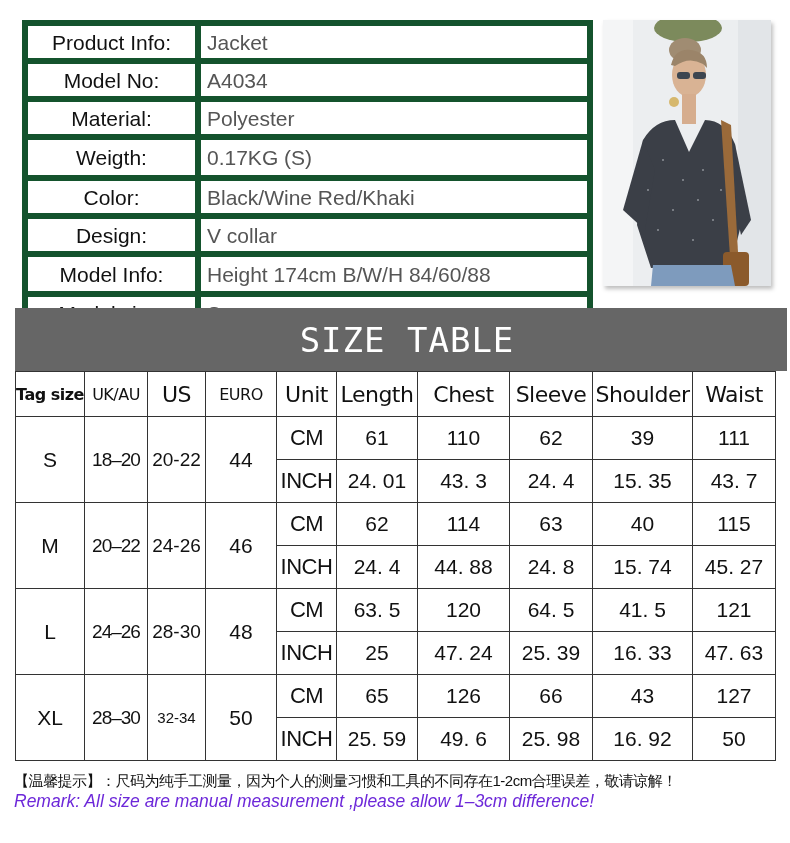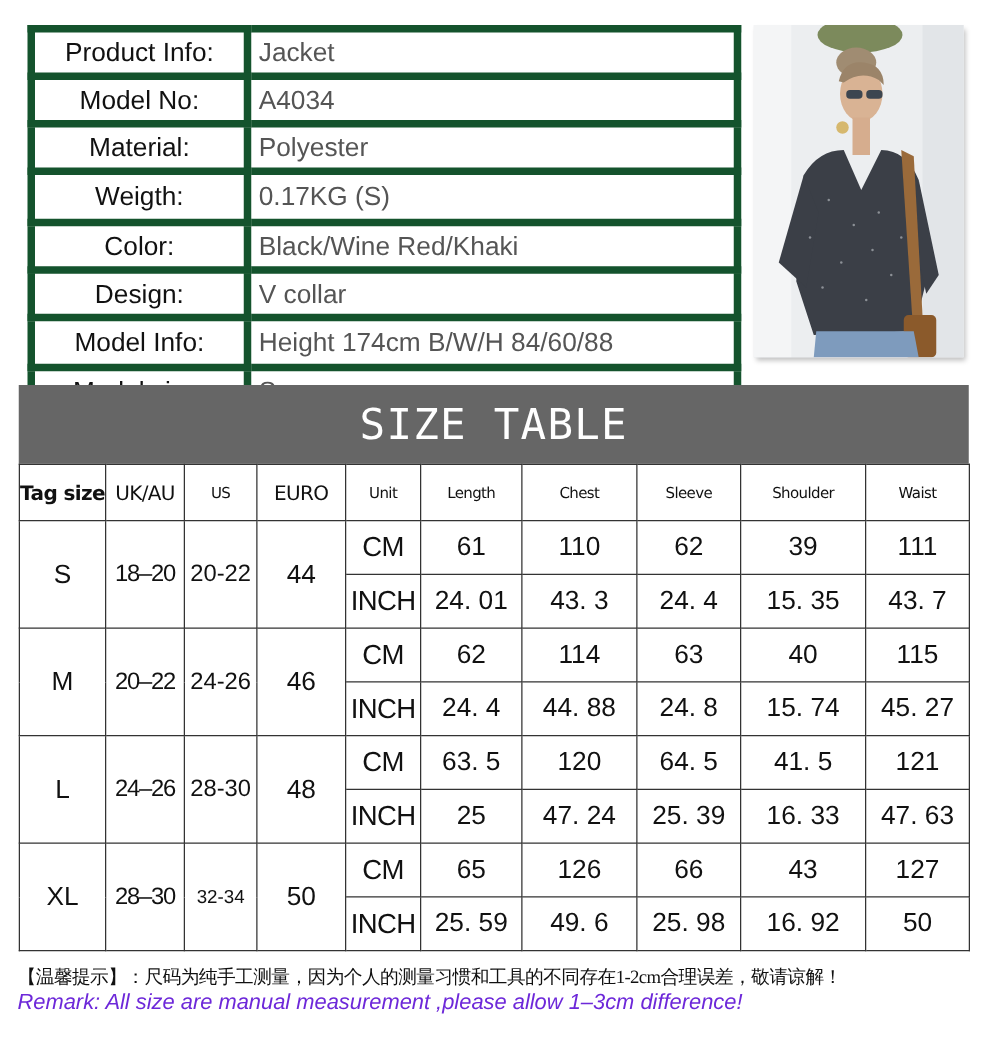--- a/index.html
+++ b/index.html
@@ -2,30 +2,30 @@
 <html><head>
 <meta charset="utf-8">
 <style>
   html,body{margin:0;padding:0;background:#fff;}
   body{width:790px;height:843px;position:relative;overflow:hidden;font-family:"Liberation Sans",sans-serif;color:#111;}
   .info{position:absolute;left:22px;top:20px;width:571px;border-collapse:collapse;}
   .info td{border:6px solid #14532d;padding:0;height:32px;font-size:21px;line-height:1;}
   .info td.k{width:167px;text-align:center;color:#111;}
   .info td.v{padding-left:6px;color:#555;}
   .photo{position:absolute;left:603px;top:20px;width:168px;height:266px;background:#e9ecef;overflow:hidden;box-shadow:2px 3px 4px rgba(0,0,0,.25);}
-  .title{position:absolute;left:15px;top:308px;width:760px;height:63px;background:#666;color:#fff;font-family:"DejaVu Sans Mono","Liberation Mono",monospace;font-size:34px;display:flex;align-items:center;justify-content:center;letter-spacing:1px;}
+  .title{position:absolute;left:15px;top:308px;width:760px;height:63px;background:#666;color:#fff;font-family:"DejaVu Sans Mono","Liberation Mono",monospace;font-size:34px;display:flex;align-items:center;justify-content:center;letter-spacing:1px;padding-left:12px;}
   .size{position:absolute;left:15px;top:371px;border-collapse:collapse;table-layout:fixed;}
   .size td,.size th{border:1px solid #333;text-align:center;padding:0;}
-  .size th{font-weight:bold;font-size:12px;height:44px;color:#111;font-family:"DejaVu Sans",sans-serif;font-weight:normal;letter-spacing:-0.5px;}
+  .size th{font-weight:bold;font-size:22px;height:44px;color:#111;font-family:"DejaVu Sans",sans-serif;font-weight:normal;letter-spacing:-0.5px;}
   .size th.bold{font-weight:bold;}
   .size td{height:42px;font-size:21px;}
   .size td.unit{font-size:22px;letter-spacing:-0.5px;}
   .size td.tag{font-size:21px;}
   .notes{position:absolute;left:14px;top:772px;}
-  .cn{font-family:Liberation Serif, serif;font-size:15px;color:#111;white-space:nowrap;letter-spacing:-0.5px;text-align:center;}
+  .cn{font-family:Liberation Sans, sans-serif;font-size:15px;color:#111;white-space:nowrap;letter-spacing:-0.5px;text-align:center;}
   .en{margin-top:0;font-size:17.5px;font-style:italic;color:#6d28d9;white-space:nowrap;}
 </style>
 </head>
 <body>
 
 <table class="info">
   <tbody>
       <tr>
         <td class="k">Product Info:</td>
         <td class="v">Jacket</td>

